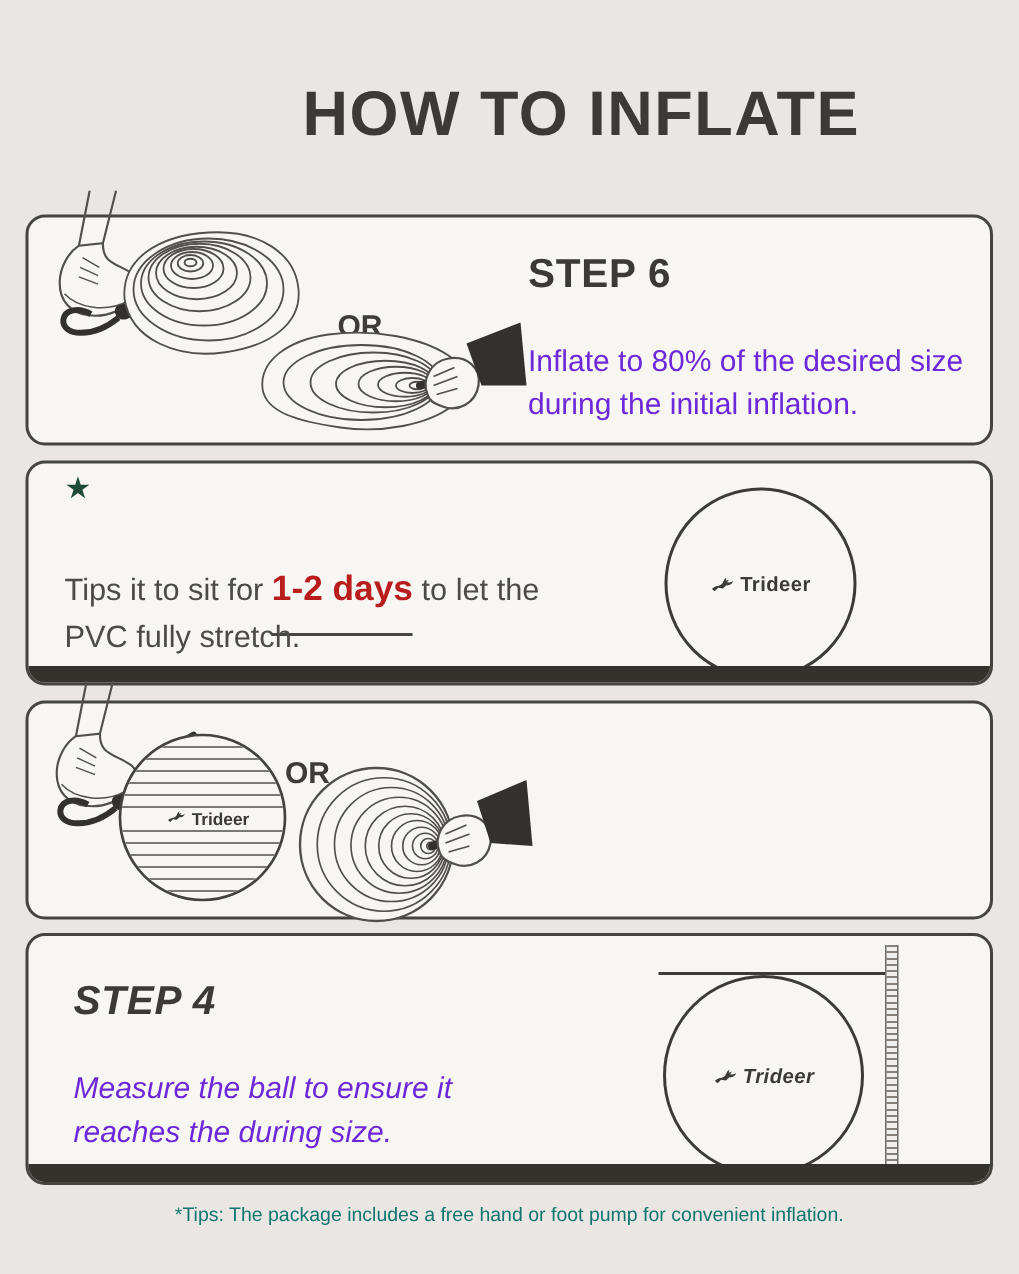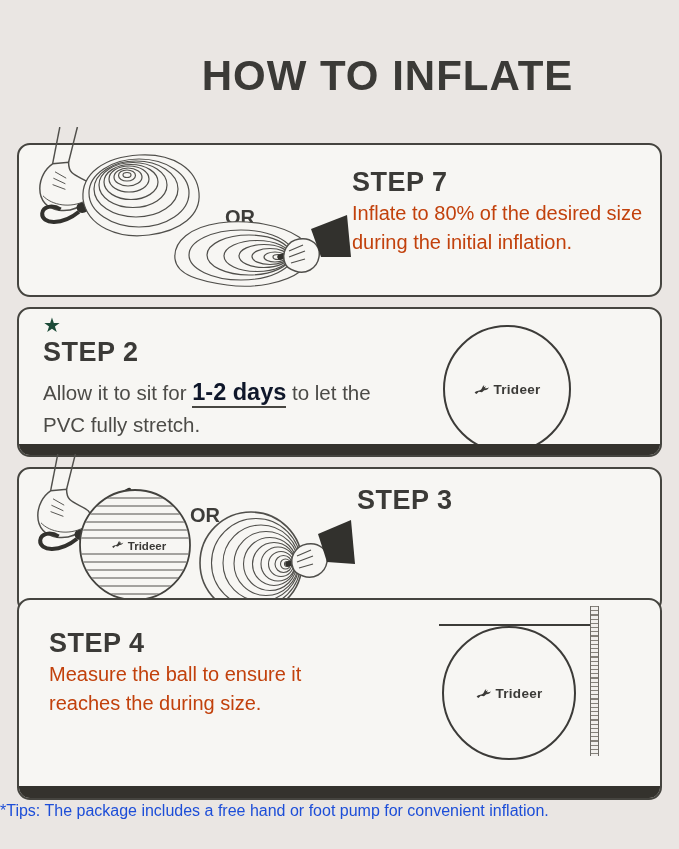--- a/index.html
+++ b/index.html
@@ -21,52 +21,52 @@
   .card{
     position:absolute;left:17px;width:645px;box-sizing:border-box;
     background:#F7F6F3;
     border:2px solid #45443F;
     border-radius:13px;
     overflow:visible;
   }
   #card1{top:143px;height:154px;}
   #card2{top:307px;height:150px;}
   #card3{top:467px;height:146px;}
-  #card4{top:598px;height:202px;}
+  #card4{top:622px;height:168px;font-style:italic;}
 
   .illus{position:absolute;pointer-events:none;}
   #card1 .illus{left:8px;top:-18px;}
   #card3 .illus{left:8px;top:-15px;}
 
   .step-text{position:absolute;}
   #card1 .step-text{left:333px;top:22px;width:302px;}
   #card3 .step-text{left:338px;top:16px;width:300px;}
   #card4 .step-text{left:30px;top:28px;width:315px;}
 
   .step-label{
     font-size:27px;font-weight:700;color:#3B3A37;letter-spacing:.5px;
   }
   .step-desc{
-    margin-top:1px;
-    font-size:20px;line-height:1.45;color:#c2410c;
+    margin-top:29px;
+    font-size:20px;line-height:1.45;color:#6d28d9;
   }
 
   
   .star{
     position:absolute;left:24px;top:4px;
     font-size:20px;color:#1D4B38;
   }
   #card2 .step-label{position:absolute;left:24px;top:28px;}
   #card2 .step2-desc{
     position:absolute;left:24px;top:66px;width:330px;
     font-size:20.5px;line-height:1.5;color:#4C4B47;
   }
   .highlight{
-    font-size:23.5px;font-weight:700;color:#0f172a;
-    border-bottom:2.5px solid #474641;padding-bottom:1px;
+    font-size:23.5px;font-weight:700;color:#b91c1c;
+    border-bottom:2.5px solid #474641;padding-bottom:17px;
   }
 
   
   .ball{
     position:absolute;border:2px solid #3C3B38;border-radius:50%;
     background:#F7F6F3;display:flex;align-items:center;justify-content:center;
   }
   #card2 .ball{left:424px;top:16px;width:124px;height:124px;}
   #card4 .ball{left:423px;top:26px;width:130px;height:130px;}
 
@@ -89,22 +89,22 @@
     position:absolute;left:571px;top:6px;width:9px;height:150px;
     box-sizing:border-box;
     background-color:#F1EFEC;
     background-image:repeating-linear-gradient(to bottom,#85817A 0,#85817A 1.3px,transparent 1.3px,transparent 4.2px);
     border-left:1.5px solid #6F6C67;
     border-right:1.5px solid #6F6C67;
   }
 
   .footer-tip{
     position:absolute;top:802px;left:0;width:100%;
-    text-align:left;
-    font-size:16px;color:#1d4ed8;
+    text-align:center;
+    font-size:13px;color:#0f766e;
   }
   svg text{font-family:"Liberation Sans", sans-serif;}
 </style>
 </head>
 <body>
 
 <div class="page">
 
   <div class="page-title">HOW TO INFLATE</div>
 
@@ -148,30 +148,29 @@
         <ellipse cx="251" cy="130" rx="5" ry="2.5"></ellipse>
       </g>
       <path d="M253,130 L288,122" stroke="#32312D" stroke-width="5.5" stroke-linecap="round"></path>
       <g stroke="#504F4B" stroke-width="1.5" fill="#F7F6F3">
         <path d="M258,136 C254,126 260,114 272,112 C284,110 294,118 292,130 C290,142 278,148 268,144 C262,142 259,140 258,136 Z"></path>
         <path d="M262,124 L276,118 M262,130 L278,124 M264,136 L278,132" fill="none" stroke-width="1.2"></path>
       </g>
       <polygon points="284,102 320,88 324,130 294,130" fill="#32312D"></polygon>
     </svg>
     <div class="step-text">
-      <div class="step-label">STEP 7</div>
+      <div class="step-label">STEP 6</div>
       <div class="step-desc">Inflate to 80% of the desired size during the initial inflation.</div>
     </div>
   </div>
 
   <div class="card" id="card2">
     <div class="star">★</div>
-    <div class="step-label">STEP 2</div>
     <div class="step2-desc">
-      <span>Allow it to sit for</span>
+      <span>Tips it to sit for</span>
       <span class="highlight">1-2 days</span>
       <span>to let the PVC fully stretch.</span>
     </div>
     <div class="ball">
       <span class="logo">
         <svg width="17" height="11" viewBox="0 0 18 12">
           <path d="M1.5,9.5 C4,6.5 7,8 9,5.5 L10.5,2.5 L12,1 L11.5,3.5 L14,2.5 L12.5,4.5 C14.5,5 16,4.5 17,3.5 C16.5,6 14,7 12,6.8 L9.5,9 L6,8.5 L3.5,11 Z" fill="#3B3A37"></path>
         </svg>
         <span class="logo-text">Trideer</span>
       </span>
@@ -226,21 +225,20 @@
         <circle cx="260" cy="110" r="2.5"></circle>
       </g>
       <path d="M261,110 L292,100" stroke="#32312D" stroke-width="5.5" stroke-linecap="round"></path>
       <g stroke="#504F4B" stroke-width="1.5" fill="#F7F6F3">
         <path d="M266,114 C262,104 268,92 280,90 C292,88 302,96 300,108 C298,120 286,126 276,122 C270,120 267,118 266,114 Z"></path>
         <path d="M270,102 L284,96 M270,108 L286,102 M272,114 L286,110" fill="none" stroke-width="1.2"></path>
       </g>
       <polygon points="291,80 324,66 328,110 300,108" fill="#32312D"></polygon>
     </svg>
     <div class="step-text">
-      <div class="step-label">STEP 3</div>
     </div>
   </div>
 
   <div class="card" id="card4">
     <div class="step-text">
       <div class="step-label">STEP 4</div>
       <div class="step-desc">Measure the ball to ensure it reaches the during size.</div>
     </div>
     <div class="measure-line"></div>
     <div class="ruler"></div>

